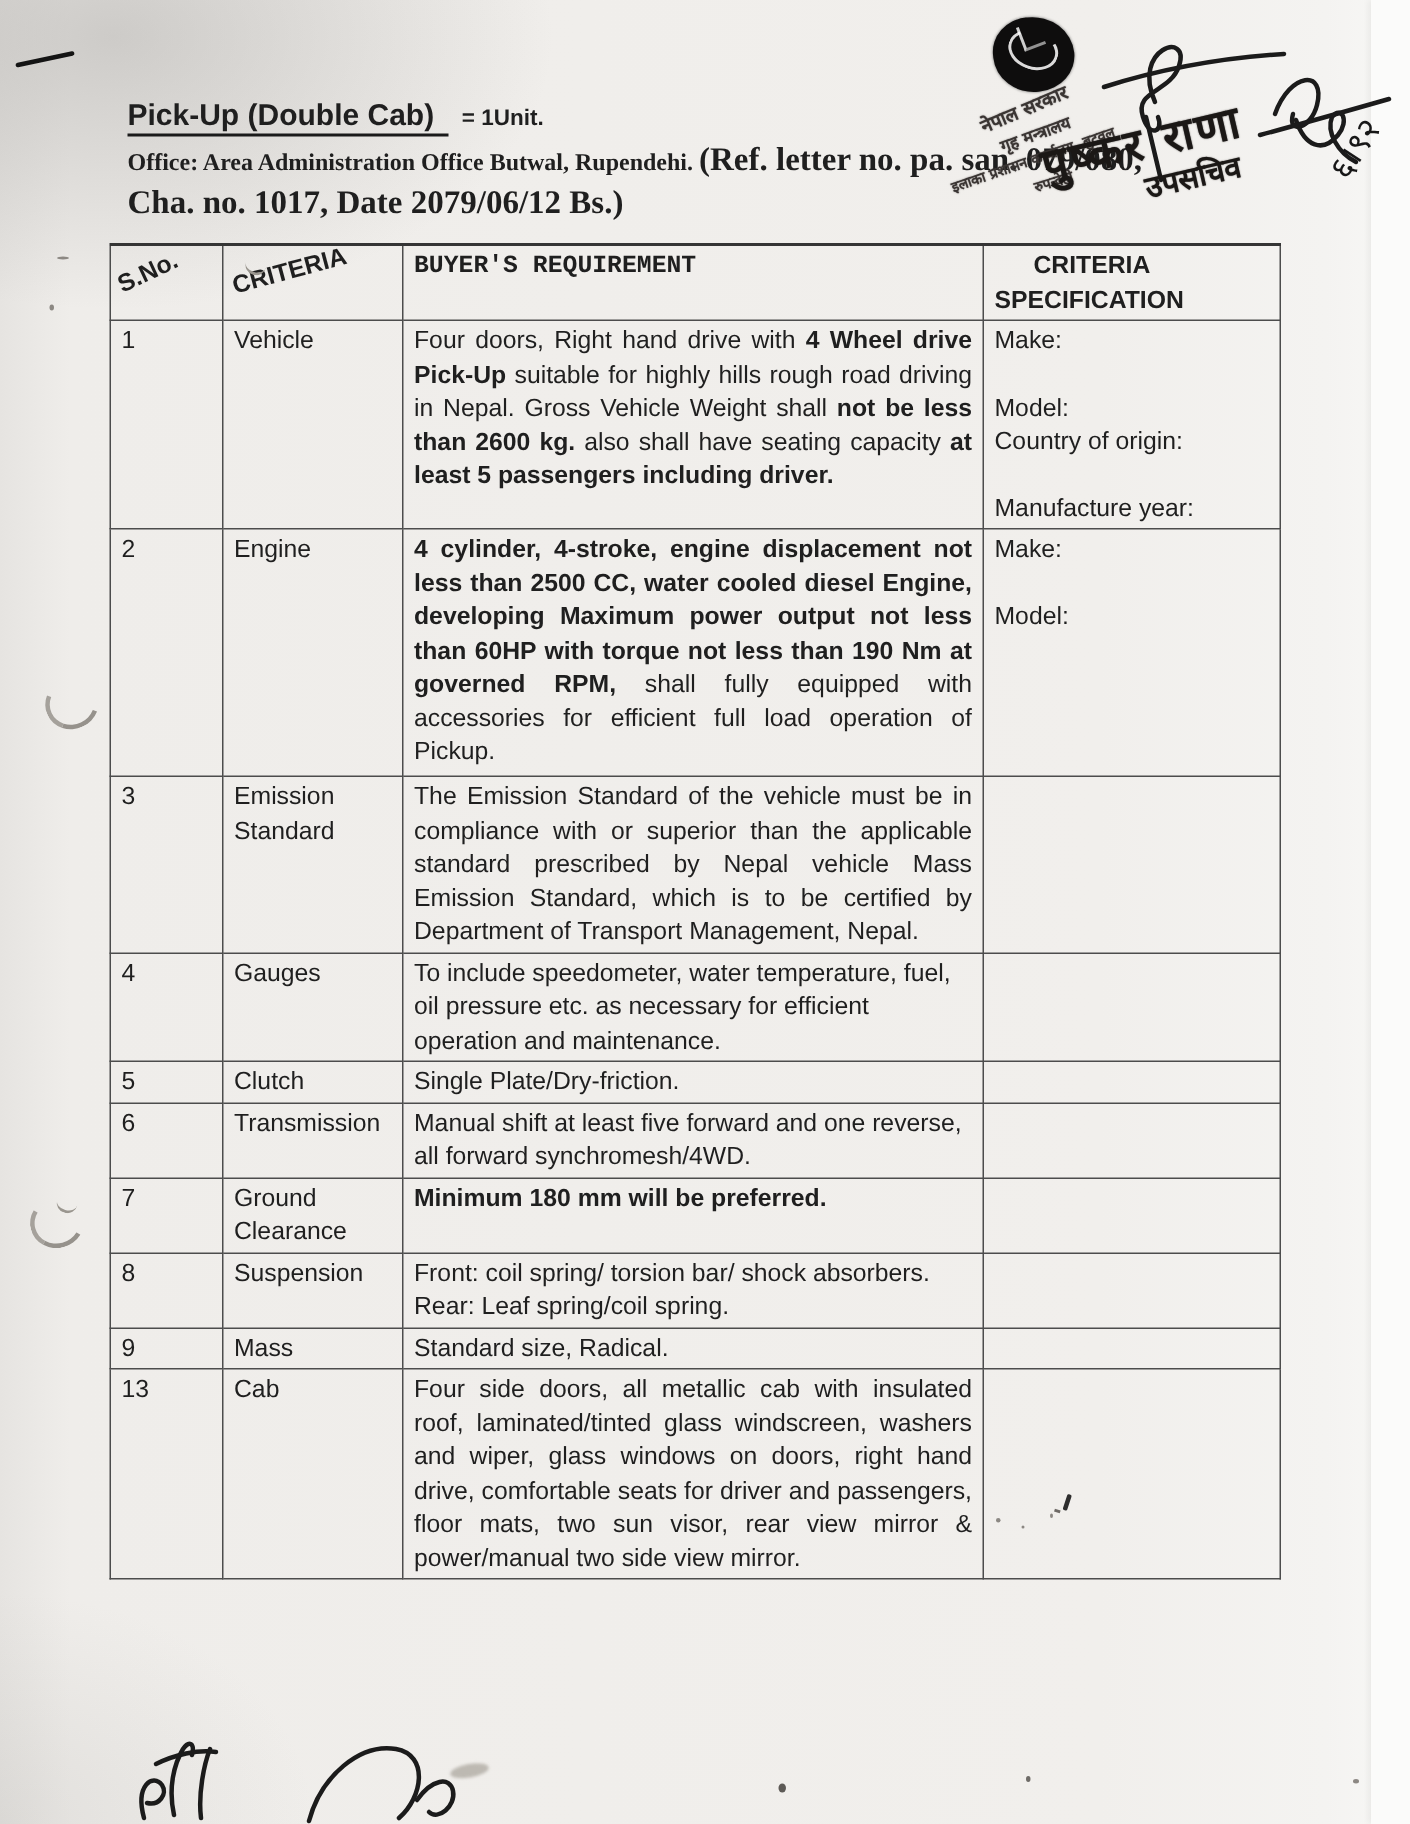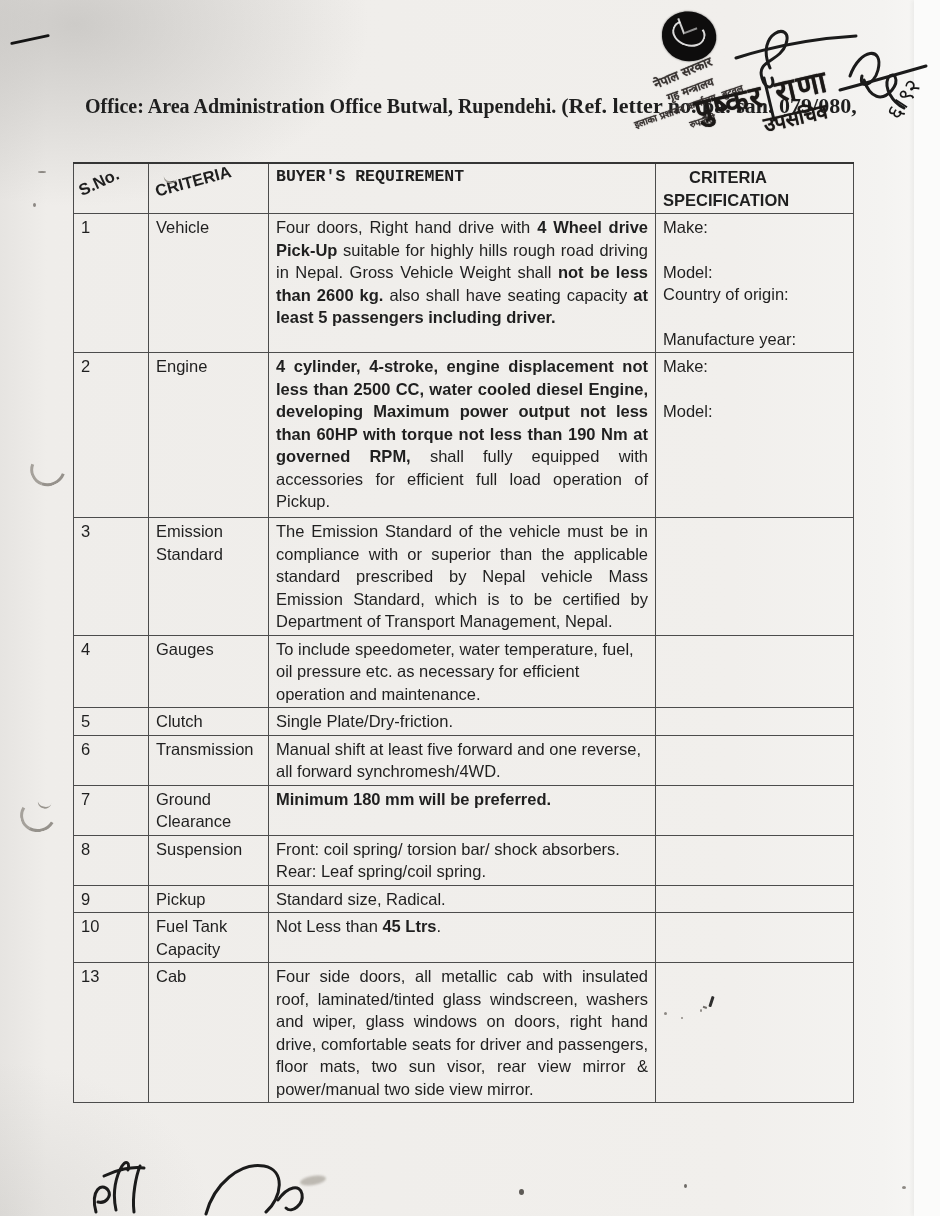--- a/index.html
+++ b/index.html
@@ -13,21 +13,21 @@
       #efedea;
   }
   .edge-strip{position:absolute;right:0;top:0;width:26px;height:100%;background:#fbfbfa;box-shadow:-2px 0 4px rgba(0,0,0,.05);}
   
   .title-wrap{position:absolute;top:26px;left:0;width:910px;text-align:center;}
   .title-text{display:inline-block;font-size:27px;font-weight:bold;border-bottom:3px solid #151515;padding:0 4px 1px 4px;letter-spacing:.2px;}
   .item-line{position:absolute;top:66px;left:85px;font-weight:bold;}
   .item-name{font-size:20px;border-bottom:2.5px solid #1a1a1a;padding-right:10px;padding-bottom:1px;}
   .item-qty{font-size:15px;margin-left:4px;}
   .office-line1{position:absolute;top:93px;left:85px;font-family:"Liberation Serif",serif;font-weight:bold;white-space:nowrap;}
-  .of-a{font-size:20px;}
+  .of-a{font-size:16px;}
   .of-b{font-size:22px;}
   .office-line2{position:absolute;top:122px;left:85px;font-family:"Liberation Serif",serif;font-weight:bold;font-size:22px;}
   
   .round-stamp{position:absolute;left:633px;top:6px;width:180px;height:150px;transform:rotate(-6deg);}
   .emblem{position:absolute;left:34px;top:2px;width:54px;height:50px;background:#0e0d0d;border-radius:46% 54% 48% 52%;box-shadow:0 0 2px rgba(0,0,0,.6);}
   .emblem::before{content:"";position:absolute;left:10px;top:9px;width:30px;height:22px;border:2px solid rgba(255,255,255,.85);border-radius:50%;border-top-color:transparent;transform:rotate(25deg);}
   .emblem::after{content:"";position:absolute;left:19px;top:4px;width:13px;height:15px;border-left:2px solid rgba(255,255,255,.8);border-bottom:2px solid rgba(255,255,255,.55);transform:rotate(-15deg);}
   .rs-line{position:absolute;font-family:"DejaVu Sans",sans-serif;font-weight:bold;color:#3a3533;white-space:nowrap;text-shadow:0 0 1px rgba(58,53,51,.7);}
   .rs-0{left:20px;top:54px;font-size:12.5px;transform:rotate(-17deg);}
   .rs-1{left:32px;top:72px;font-size:11px;transform:rotate(-14deg);}
@@ -88,23 +88,28 @@
   <div class="mark speck" style="left:33px;top:203px;width:3px;height:4px;"></div>
   <div class="mark tick"></div>
   <div class="mark speck" style="left:664px;top:1012px;width:3px;height:3px;"></div>
   <div class="mark speck" style="left:681px;top:1017px;width:2px;height:2px;"></div>
   <div class="mark speck" style="left:700px;top:1009px;width:2px;height:3px;"></div>
   <div class="mark smudge"></div>
   <div class="mark speck" style="left:519px;top:1189px;width:5px;height:6px;background:#5d5a56;"></div>
   <div class="mark speck" style="left:684px;top:1184px;width:3px;height:4px;background:#6e6b67;"></div>
   <div class="mark speck" style="left:902px;top:1186px;width:4px;height:3px;"></div>
 
+  <div class="item-line">
+    <span class="item-name">Pick-Up (Double Cab)</span>
+    <span class="item-qty">= 1Unit.</span>
+  </div>
   <div class="office-line1">
     <span class="of-a">Office: Area Administration Office Butwal, Rupendehi. </span><span class="of-b">(Ref. letter no. pa. san. 079/080,</span>
   </div>
+  <div class="office-line2">Cha. no. 1017, Date 2079/06/12 Bs.)</div>
 
   <div class="round-stamp">
     <div class="emblem"></div>
     <div id="rs-lines">
         <div class="rs-line rs-0">नेपाल सरकार</div>
         <div class="rs-line rs-1">गृह मन्त्रालय</div>
         <div class="rs-line rs-2">इलाका प्रशासन कार्यालय, बुटवल</div>
         <div class="rs-line rs-3">रुपन्देही</div>
       </div>
   </div>
@@ -197,28 +202,22 @@
           <td class="cell-offered"></td>
         </tr>
         <tr>
           <td class="cell-serial">8</td>
           <td class="cell-criteria">Suspension</td>
           <td class="cell-requirement"><span>Front: coil spring/ torsion bar/ shock absorbers.</span><br><span>Rear: Leaf spring/coil spring.</span></td>
           <td class="cell-offered"></td>
         </tr>
         <tr>
           <td class="cell-serial">9</td>
-          <td class="cell-criteria">Pickup</td>
+          <td class="cell-criteria">Mass</td>
           <td class="cell-requirement"><span>Standard size, Radical.</span></td>
-          <td class="cell-offered"></td>
-        </tr>
-        <tr>
-          <td class="cell-serial">10</td>
-          <td class="cell-criteria">Fuel Tank Capacity</td>
-          <td class="cell-requirement"><span>Not Less than </span><span class="b">45 Ltrs</span><span>.</span></td>
           <td class="cell-offered"></td>
         </tr>
         <tr>
           <td class="cell-serial">13</td>
           <td class="cell-criteria">Cab</td>
           <td class="cell-requirement just"><span>Four side doors, all metallic cab with insulated roof, laminated/tinted glass windscreen, washers and wiper, glass windows on doors, right hand drive, comfortable seats for driver and passengers, floor mats, two sun visor, rear view mirror &amp; power/manual two side view mirror.</span></td>
           <td class="cell-offered"></td>
         </tr>
       </tbody>
   </table>

